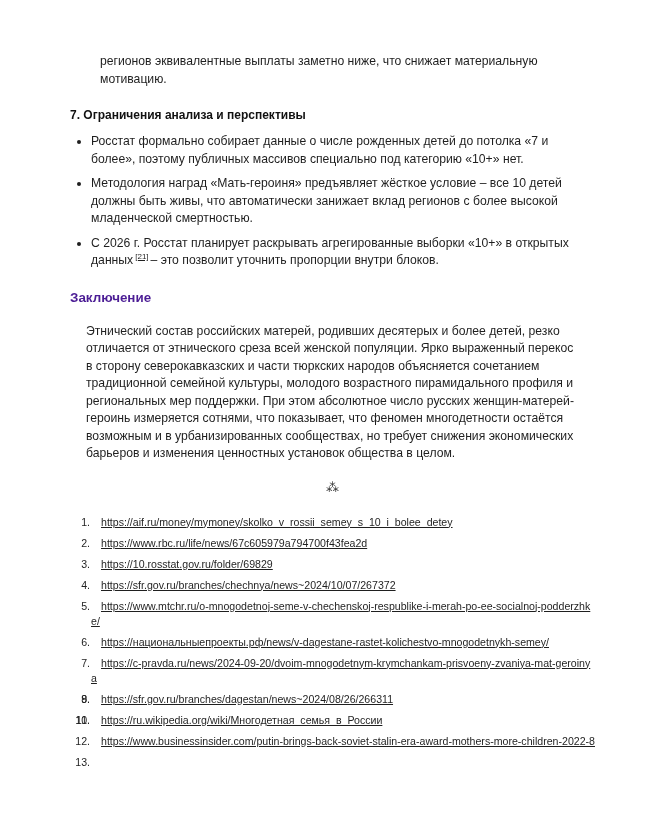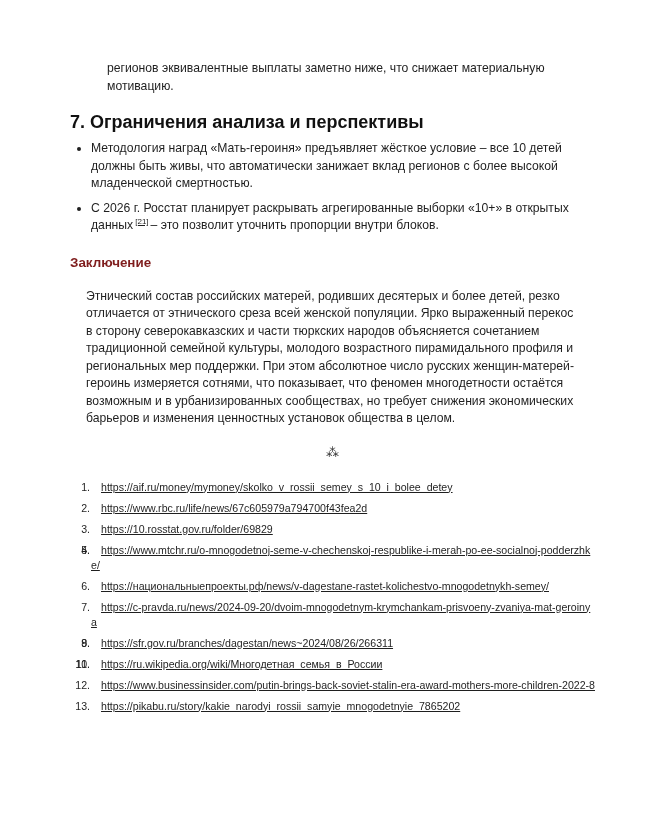--- a/index.html
+++ b/index.html
@@ -14,26 +14,26 @@
       font-family: "Liberation Sans", "DejaVu Sans", sans-serif;
       color: #1f1f1f;
       font-size: 12.2px;
       line-height: 17.5px;
     }
     .doc {
       position: relative;
       padding: 0 70px 0 70px;
     }
     .cont-para {
-      margin: 16px;
+      margin: 9px;
       padding-left: 21px;
       padding-top: 44px;
     }
     h3.section-heading {
-      font-size: 18px;
+      font-size: 12px;
       font-weight: bold;
       margin: 18px 0 9px 0;
       line-height: 18px;
       color: #111;
     }
     ul.bullets {
       margin: 0;
       padding-left: 21px;
       list-style: none;
     }
@@ -56,21 +56,21 @@
       vertical-align: 5px;
       text-decoration: underline;
       margin-left: 2px;
       margin-right: 2px;
     }
     h3.conclusion-heading {
       font-size: 13.4px;
       font-weight: bold;
       margin: 19px 0 10px 0;
       line-height: 18px;
-      color: #7f1d1d;
+      color: #4c1d95;
     }
     p.body-para {
       margin: 16px;
     }
     .asterism {
       text-align: center;
       margin: 14px 0 18px 0;
       font-size: 13px;
       color: #333;
       height: 18px;
@@ -105,43 +105,47 @@
 
 <div class="doc">
 
   <p class="cont-para">регионов эквивалентные выплаты заметно ниже, что снижает материальную мотивацию.</p>
 
   <h3 class="section-heading">7. Ограничения анализа и перспективы</h3>
 
   <ul class="bullets">
     <li>
       <span class="bullet-dot"></span>
+      <span>Росстат формально собирает данные о числе рожденных детей до потолка «7 и более», поэтому публичных массивов специально под категорию «10+» нет.</span>
+    </li>
+    <li>
+      <span class="bullet-dot"></span>
       <span>Методология наград «Мать-героиня» предъявляет жёсткое условие – все 10 детей должны быть живы, что автоматически занижает вклад регионов с более высокой младенческой смертностью.</span>
     </li>
     <li>
       <span class="bullet-dot"></span>
       <span>С 2026 г. Росстат планирует раскрывать агрегированные выборки «10+» в открытых данных</span><sup class="ref">[21]</sup><span>– это позволит уточнить пропорции внутри блоков.</span>
     </li>
   </ul>
 
   <h3 class="conclusion-heading">Заключение</h3>
 
   <p class="body-para">Этнический состав российских матерей, родивших десятерых и более детей, резко отличается от этнического среза всей женской популяции. Ярко выраженный перекос в сторону северокавказских и части тюркских народов объясняется сочетанием традиционной семейной культуры, молодого возрастного пирамидального профиля и региональных мер поддержки. При этом абсолютное число русских женщин-матерей-героинь измеряется сотнями, что показывает, что феномен многодетности остаётся возможным и в урбанизированных сообществах, но требует снижения экономических барьеров и изменения ценностных установок общества в целом.</p>
 
   <div class="asterism">⁂</div>
 
   <ol class="refs">
     <li><span class="ref-num">1.</span><a>https://aif.ru/money/mymoney/skolko_v_rossii_semey_s_10_i_bolee_detey</a></li>
     <li><span class="ref-num">2.</span><a>https://www.rbc.ru/life/news/67c605979a794700f43fea2d</a></li>
     <li><span class="ref-num">3.</span><a>https://10.rosstat.gov.ru/folder/69829</a></li>
-    <li><span class="ref-num">4.</span></li>
+    <li><span class="ref-num">4.</span><a>https://sfr.gov.ru/branches/chechnya/news~2024/10/07/267372</a></li>
     <li><span class="ref-num">5.</span><a>https://www.mtchr.ru/o-mnogodetnoj-seme-v-chechenskoj-respublike-i-merah-po-ee-socialnoj-podderzhke/</a></li>
     <li><span class="ref-num">6.</span><a>https://национальныепроекты.рф/news/v-dagestane-rastet-kolichestvo-mnogodetnykh-semey/</a></li>
     <li><span class="ref-num">7.</span><a>https://c-pravda.ru/news/2024-09-20/dvoim-mnogodetnym-krymchankam-prisvoeny-zvaniya-mat-geroinya</a></li>
     <li><span class="ref-num">8.</span></li>
     <li><span class="ref-num">9.</span><a>https://sfr.gov.ru/branches/dagestan/news~2024/08/26/266311</a></li>
     <li><span class="ref-num">10.</span></li>
     <li><span class="ref-num">11.</span><a>https://ru.wikipedia.org/wiki/Многодетная_семья_в_России</a></li>
     <li><span class="ref-num">12.</span><a>https://www.businessinsider.com/putin-brings-back-soviet-stalin-era-award-mothers-more-children-2022-8</a></li>
-    <li><span class="ref-num">13.</span><a>https://pikabu.ru/story/kakie_narodyi_rossii_samyie_mnogodetnyie_7865202</a></li>
+    <li><span class="ref-num">13.</span></li>
   </ol>
 
 </div>
 
 </body></html>

